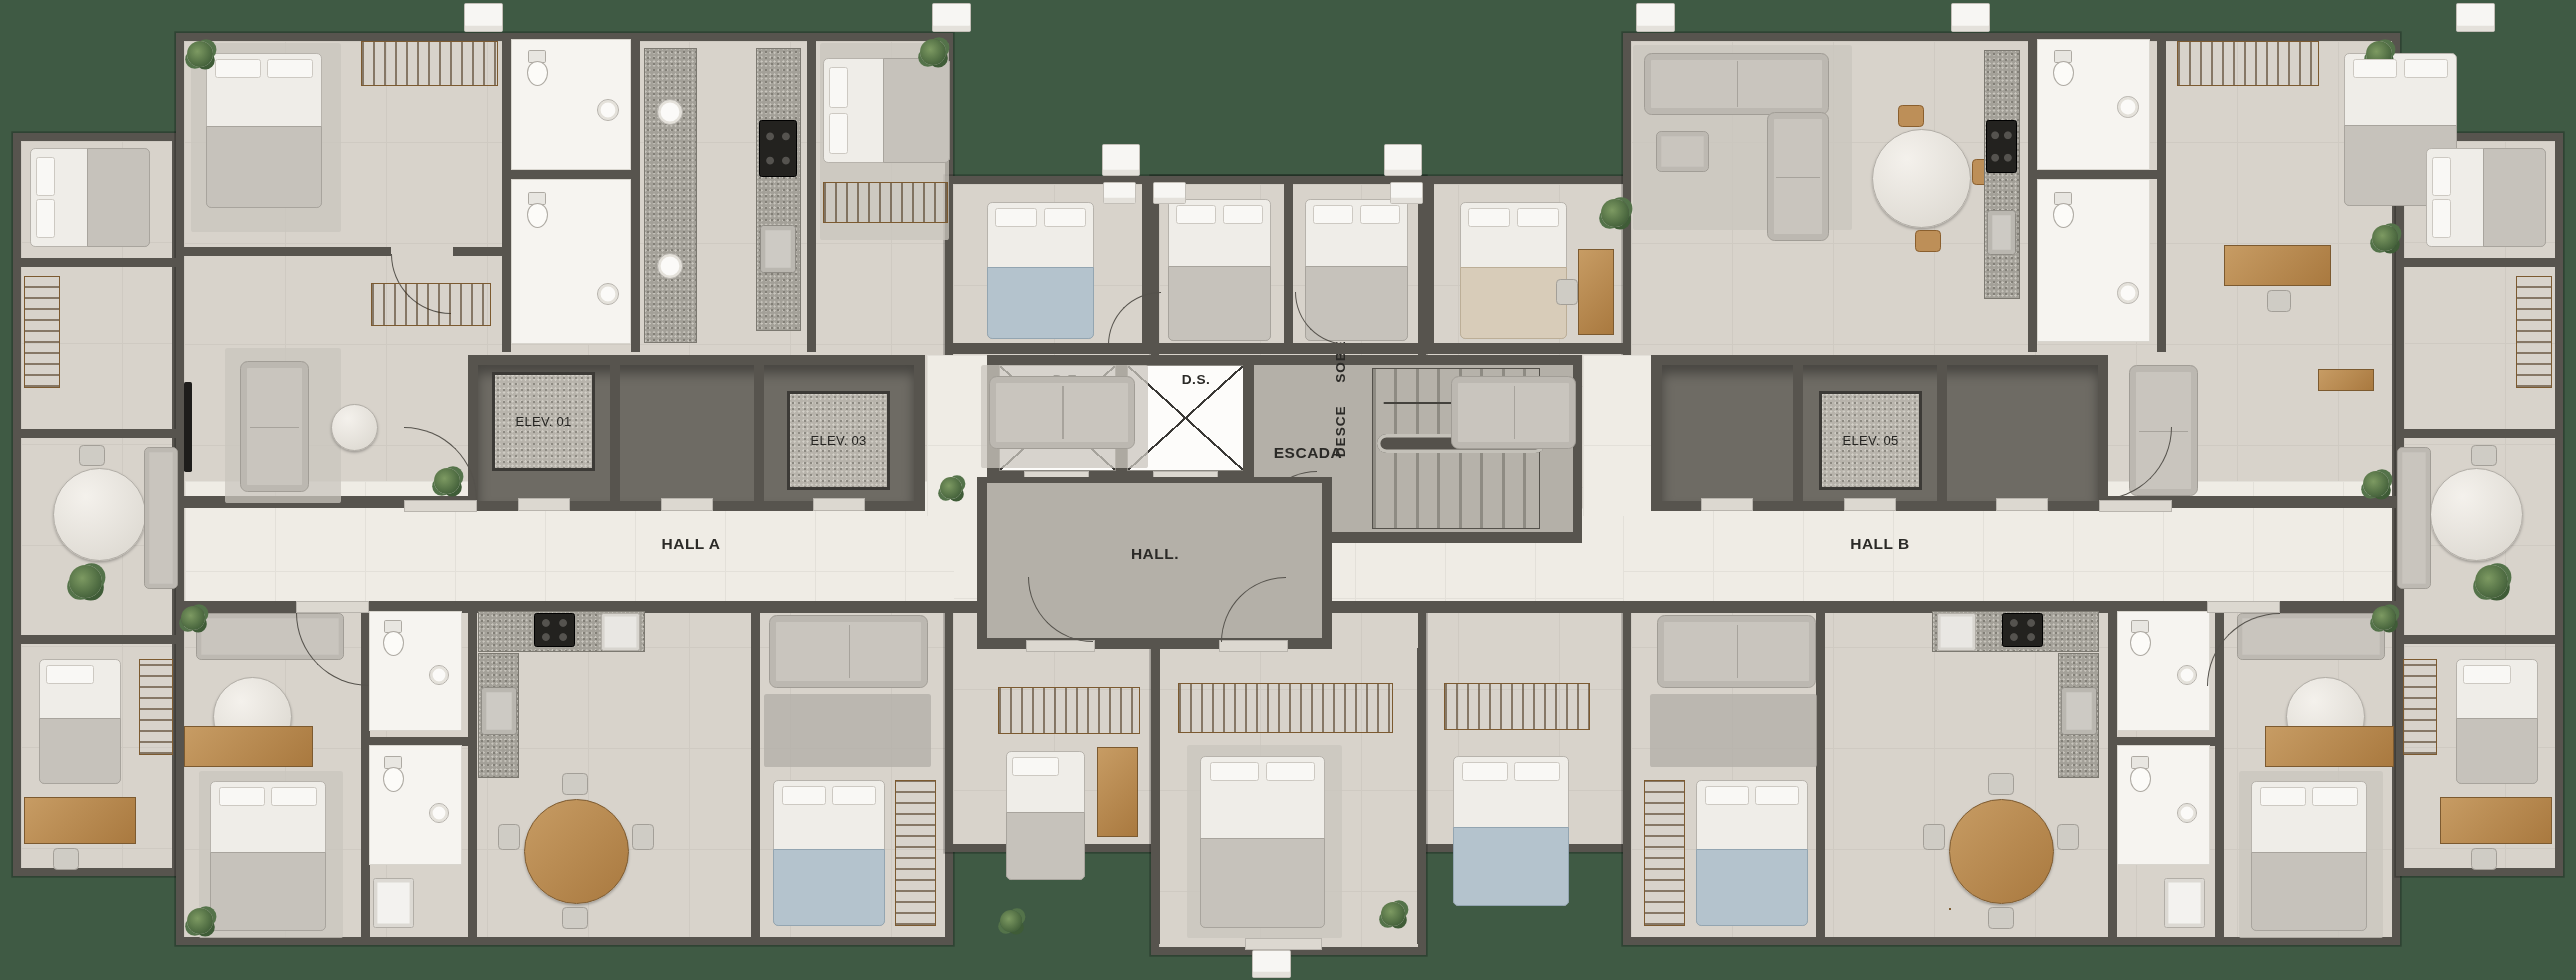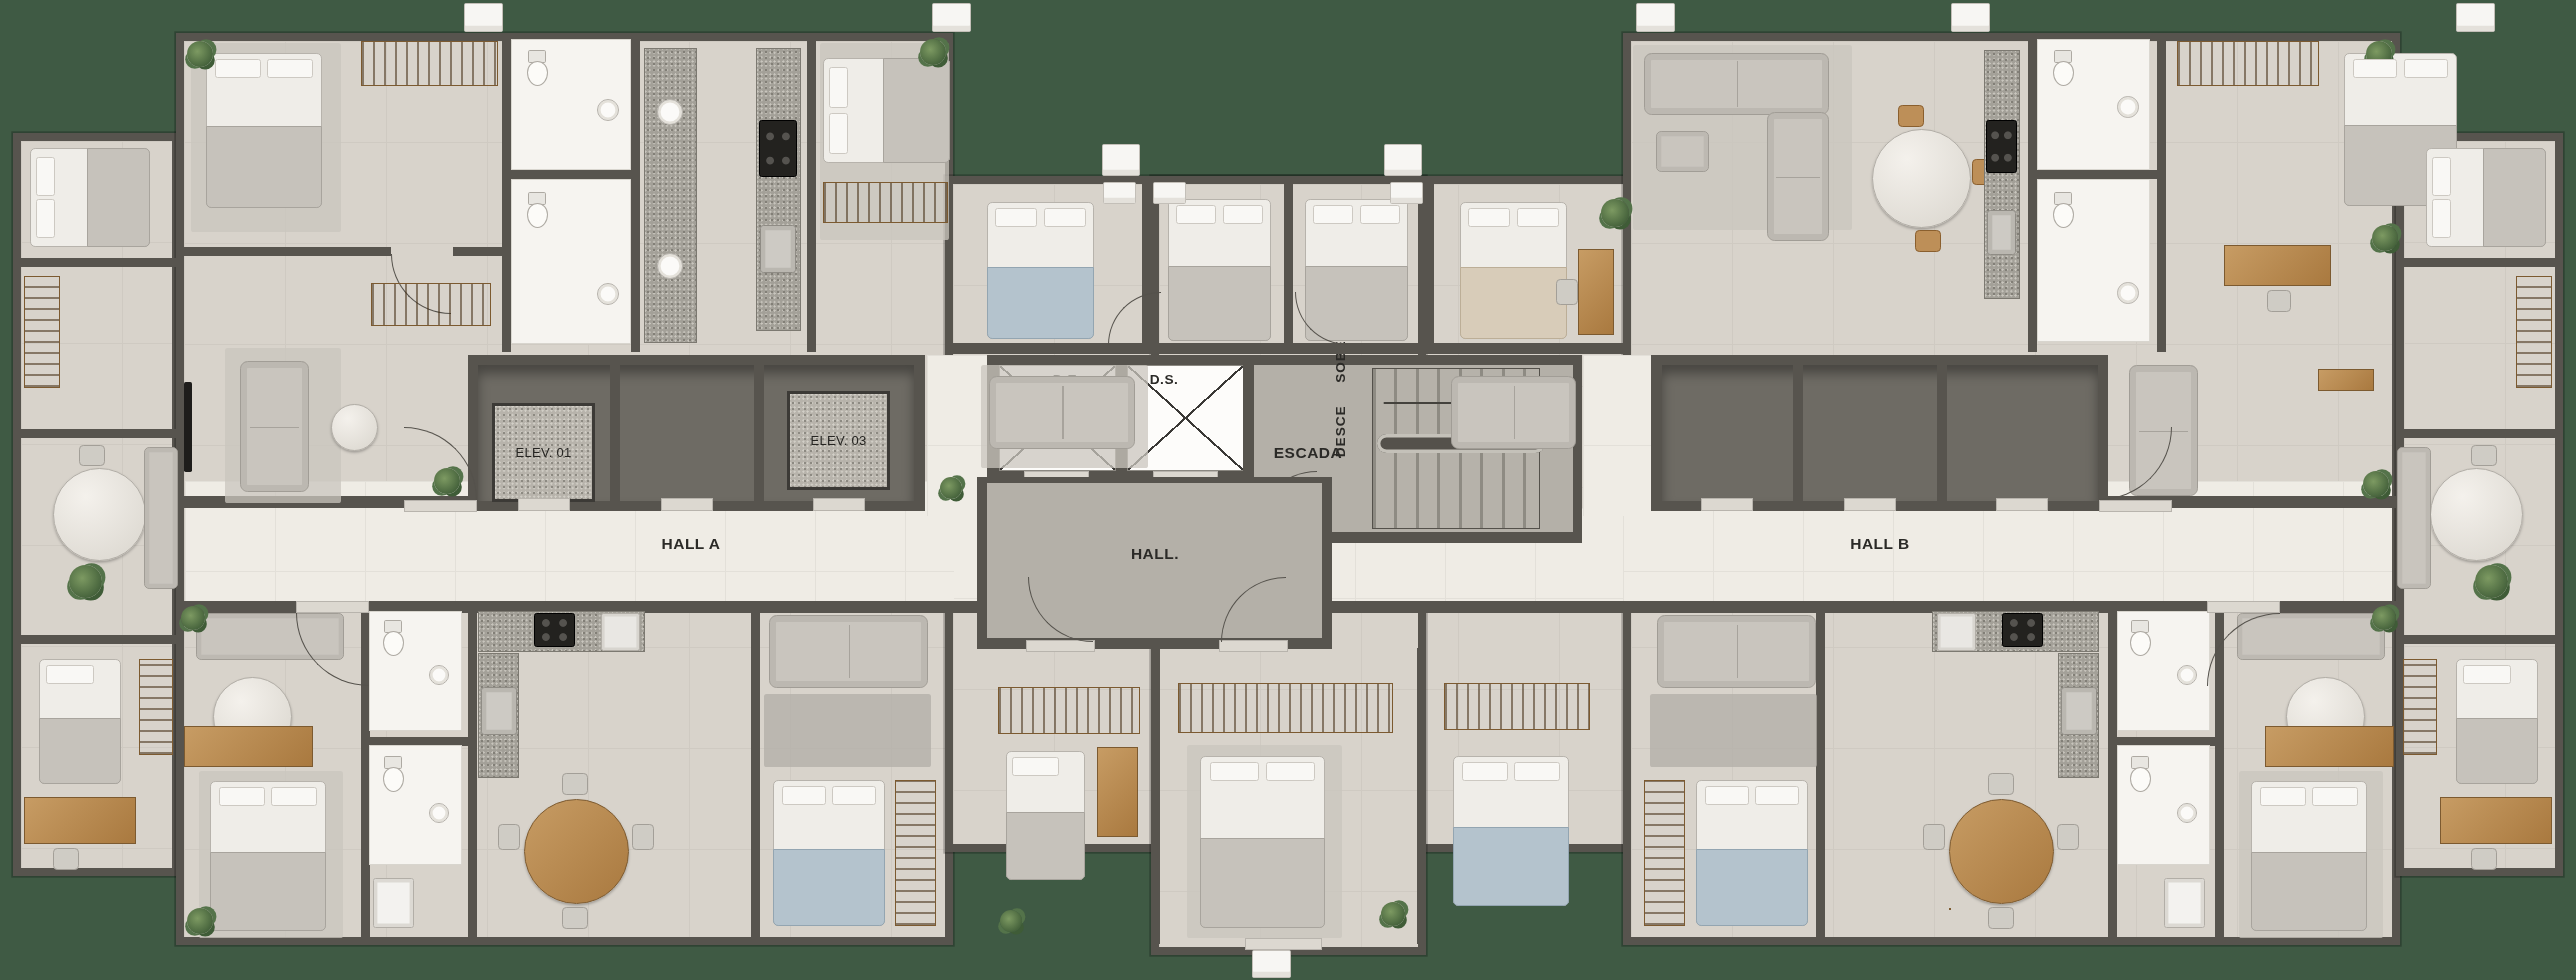--- a/index.html
+++ b/index.html
@@ -101,43 +101,46 @@
   <div class="hall" style="left:185px;top:508px;width:2207px;height:93px"></div>
   <div class="hall" style="left:185px;top:481px;width:769px;height:120px"></div>
   <div class="hall" style="left:1623px;top:481px;width:769px;height:120px"></div>
   <div class="hall" style="left:927px;top:355px;width:60px;height:161px"></div>
   <div class="hall" style="left:1583px;top:355px;width:86px;height:161px"></div>
 
   <div class="wall" style="left:468px;top:355px;width:457px;height:156px"></div>
   <div class="bankin" style="left:478px;top:365px;width:436px;height:136px"></div>
   <div class="wall" style="left:610px;top:365px;width:10.3px;height:136px"></div>
   <div class="wall" style="left:754px;top:365px;width:10.3px;height:136px"></div>
-  <div class="car" style="left:492px;top:403px;width:103px;height:99px">
+  <div class="car" style="left:492px;top:372px;width:103px;height:99px">
       <span>ELEV. 01</span>
     </div>
   <div class="car" style="left:787px;top:391px;width:103px;height:99px">
       <span>ELEV. 03</span>
     </div>
   <div class="sill" style="left:518px;top:498px;width:52px;height:13px"></div>
   <div class="sill" style="left:661px;top:498px;width:52px;height:13px"></div>
   <div class="sill" style="left:813px;top:498px;width:52px;height:13px"></div>
 
   <div class="wall" style="left:1651px;top:355px;width:457px;height:156px"></div>
   <div class="bankin" style="left:1662px;top:365px;width:436px;height:136px"></div>
   <div class="wall" style="left:1793px;top:365px;width:10.3px;height:136px"></div>
   <div class="wall" style="left:1937px;top:365px;width:10.3px;height:136px"></div>
+  <div class="car" style="left:1819px;top:391px;width:103px;height:99px">
+      <span>ELEV. 05</span>
+    </div>
   <div class="sill" style="left:1701px;top:498px;width:52px;height:13px"></div>
   <div class="sill" style="left:1844px;top:498px;width:52px;height:13px"></div>
   <div class="sill" style="left:1996px;top:498px;width:52px;height:13px"></div>
 
   <div class="wall" style="left:987px;top:355px;width:268px;height:129px"></div>
   <div class="shaftx" style="left:999px;top:365px;width:117px;height:106px"></div>
   <div class="shaftx" style="left:1127px;top:365px;width:117px;height:106px"></div>
   <div class="lbl" style="left:1067px;top:380px">D.E.</div>
-  <div class="lbl" style="left:1164px;top:380px">D.S.</div>
+  <div class="lbl" style="left:1196px;top:380px">D.S.</div>
   <div class="sill" style="left:1024px;top:471px;width:65px;height:12px"></div>
   <div class="sill" style="left:1153px;top:471px;width:65px;height:12px"></div>
 
   <div class="wall" style="left:1243px;top:355px;width:339px;height:188px"></div>
   <div class="corefl" style="left:1254px;top:365px;width:319px;height:167px"></div>
   <div class="stairs" style="left:1372px;top:368px;width:168px;height:161px"></div>
   <div class="rail" style="left:1377px;top:434px;width:168px;height:19px"></div>
   <div style="left:1381px;top:386px;width:155px;height:34px">
     <svg width="155" height="34" viewBox="0 0 180 40">
         <path d="M2 20 H150 M150 20 L118 2 M150 20 L118 38" stroke="#44423d" stroke-width="2.5" fill="none"></path>

